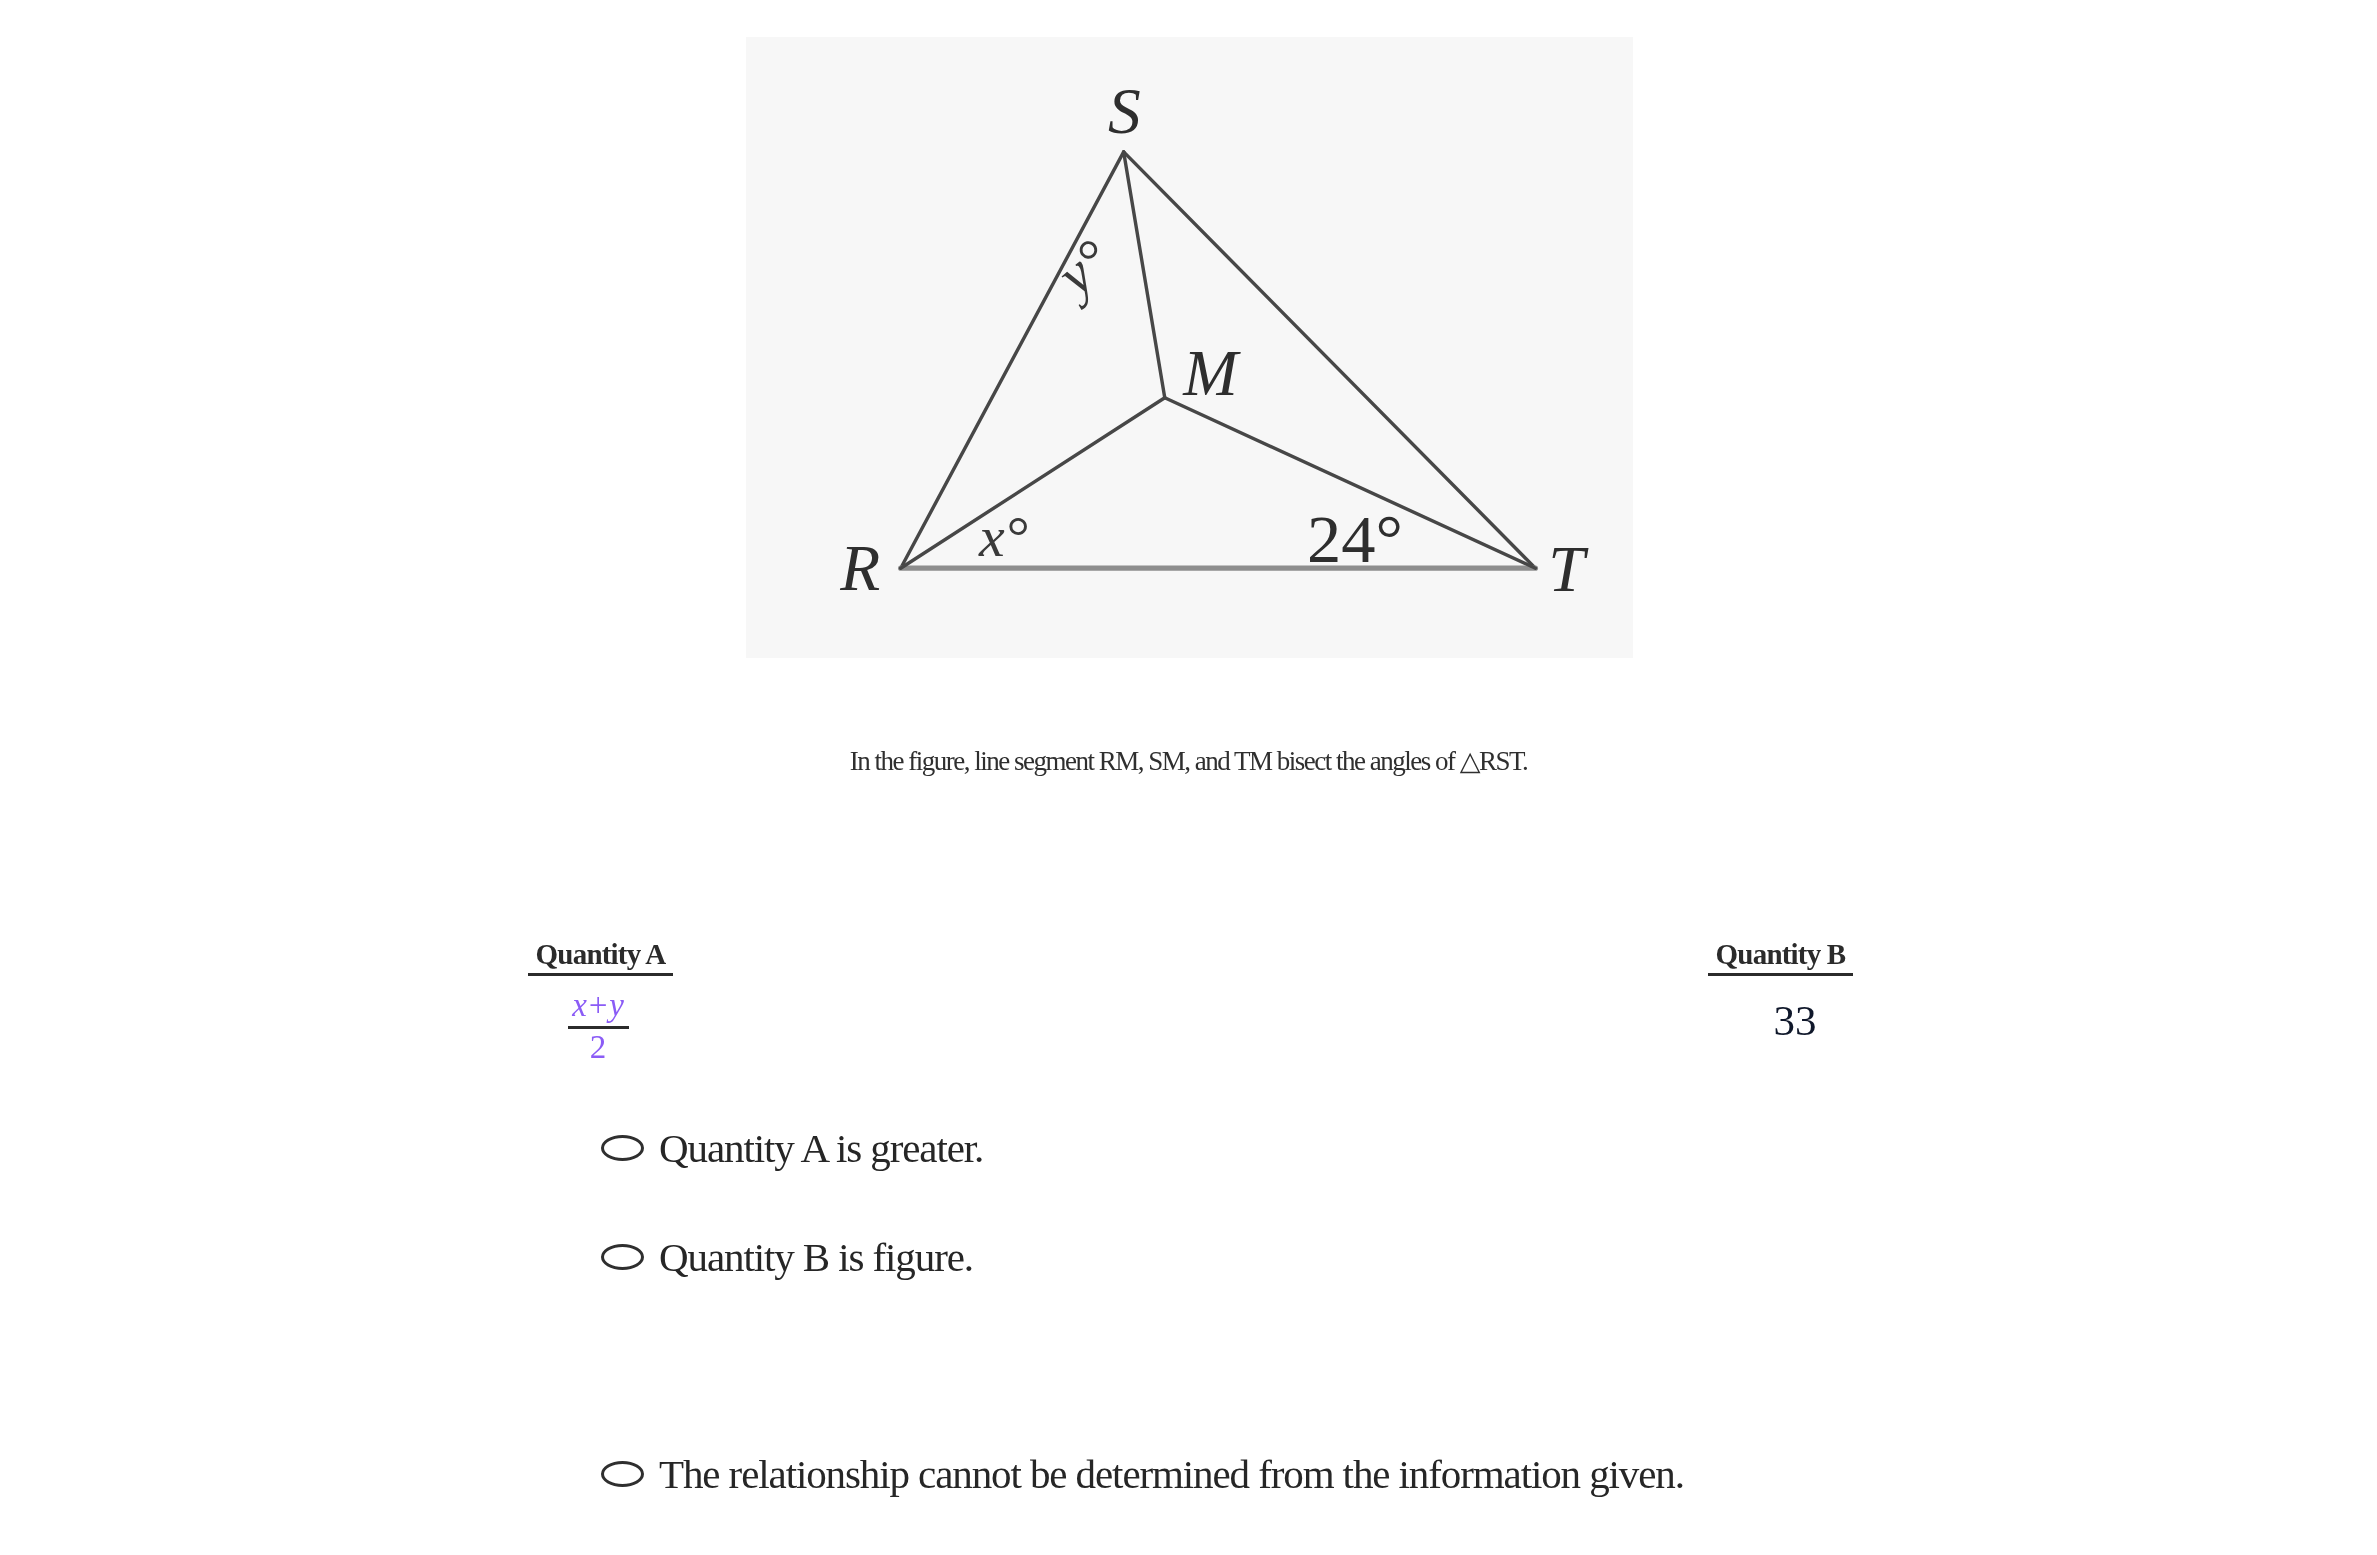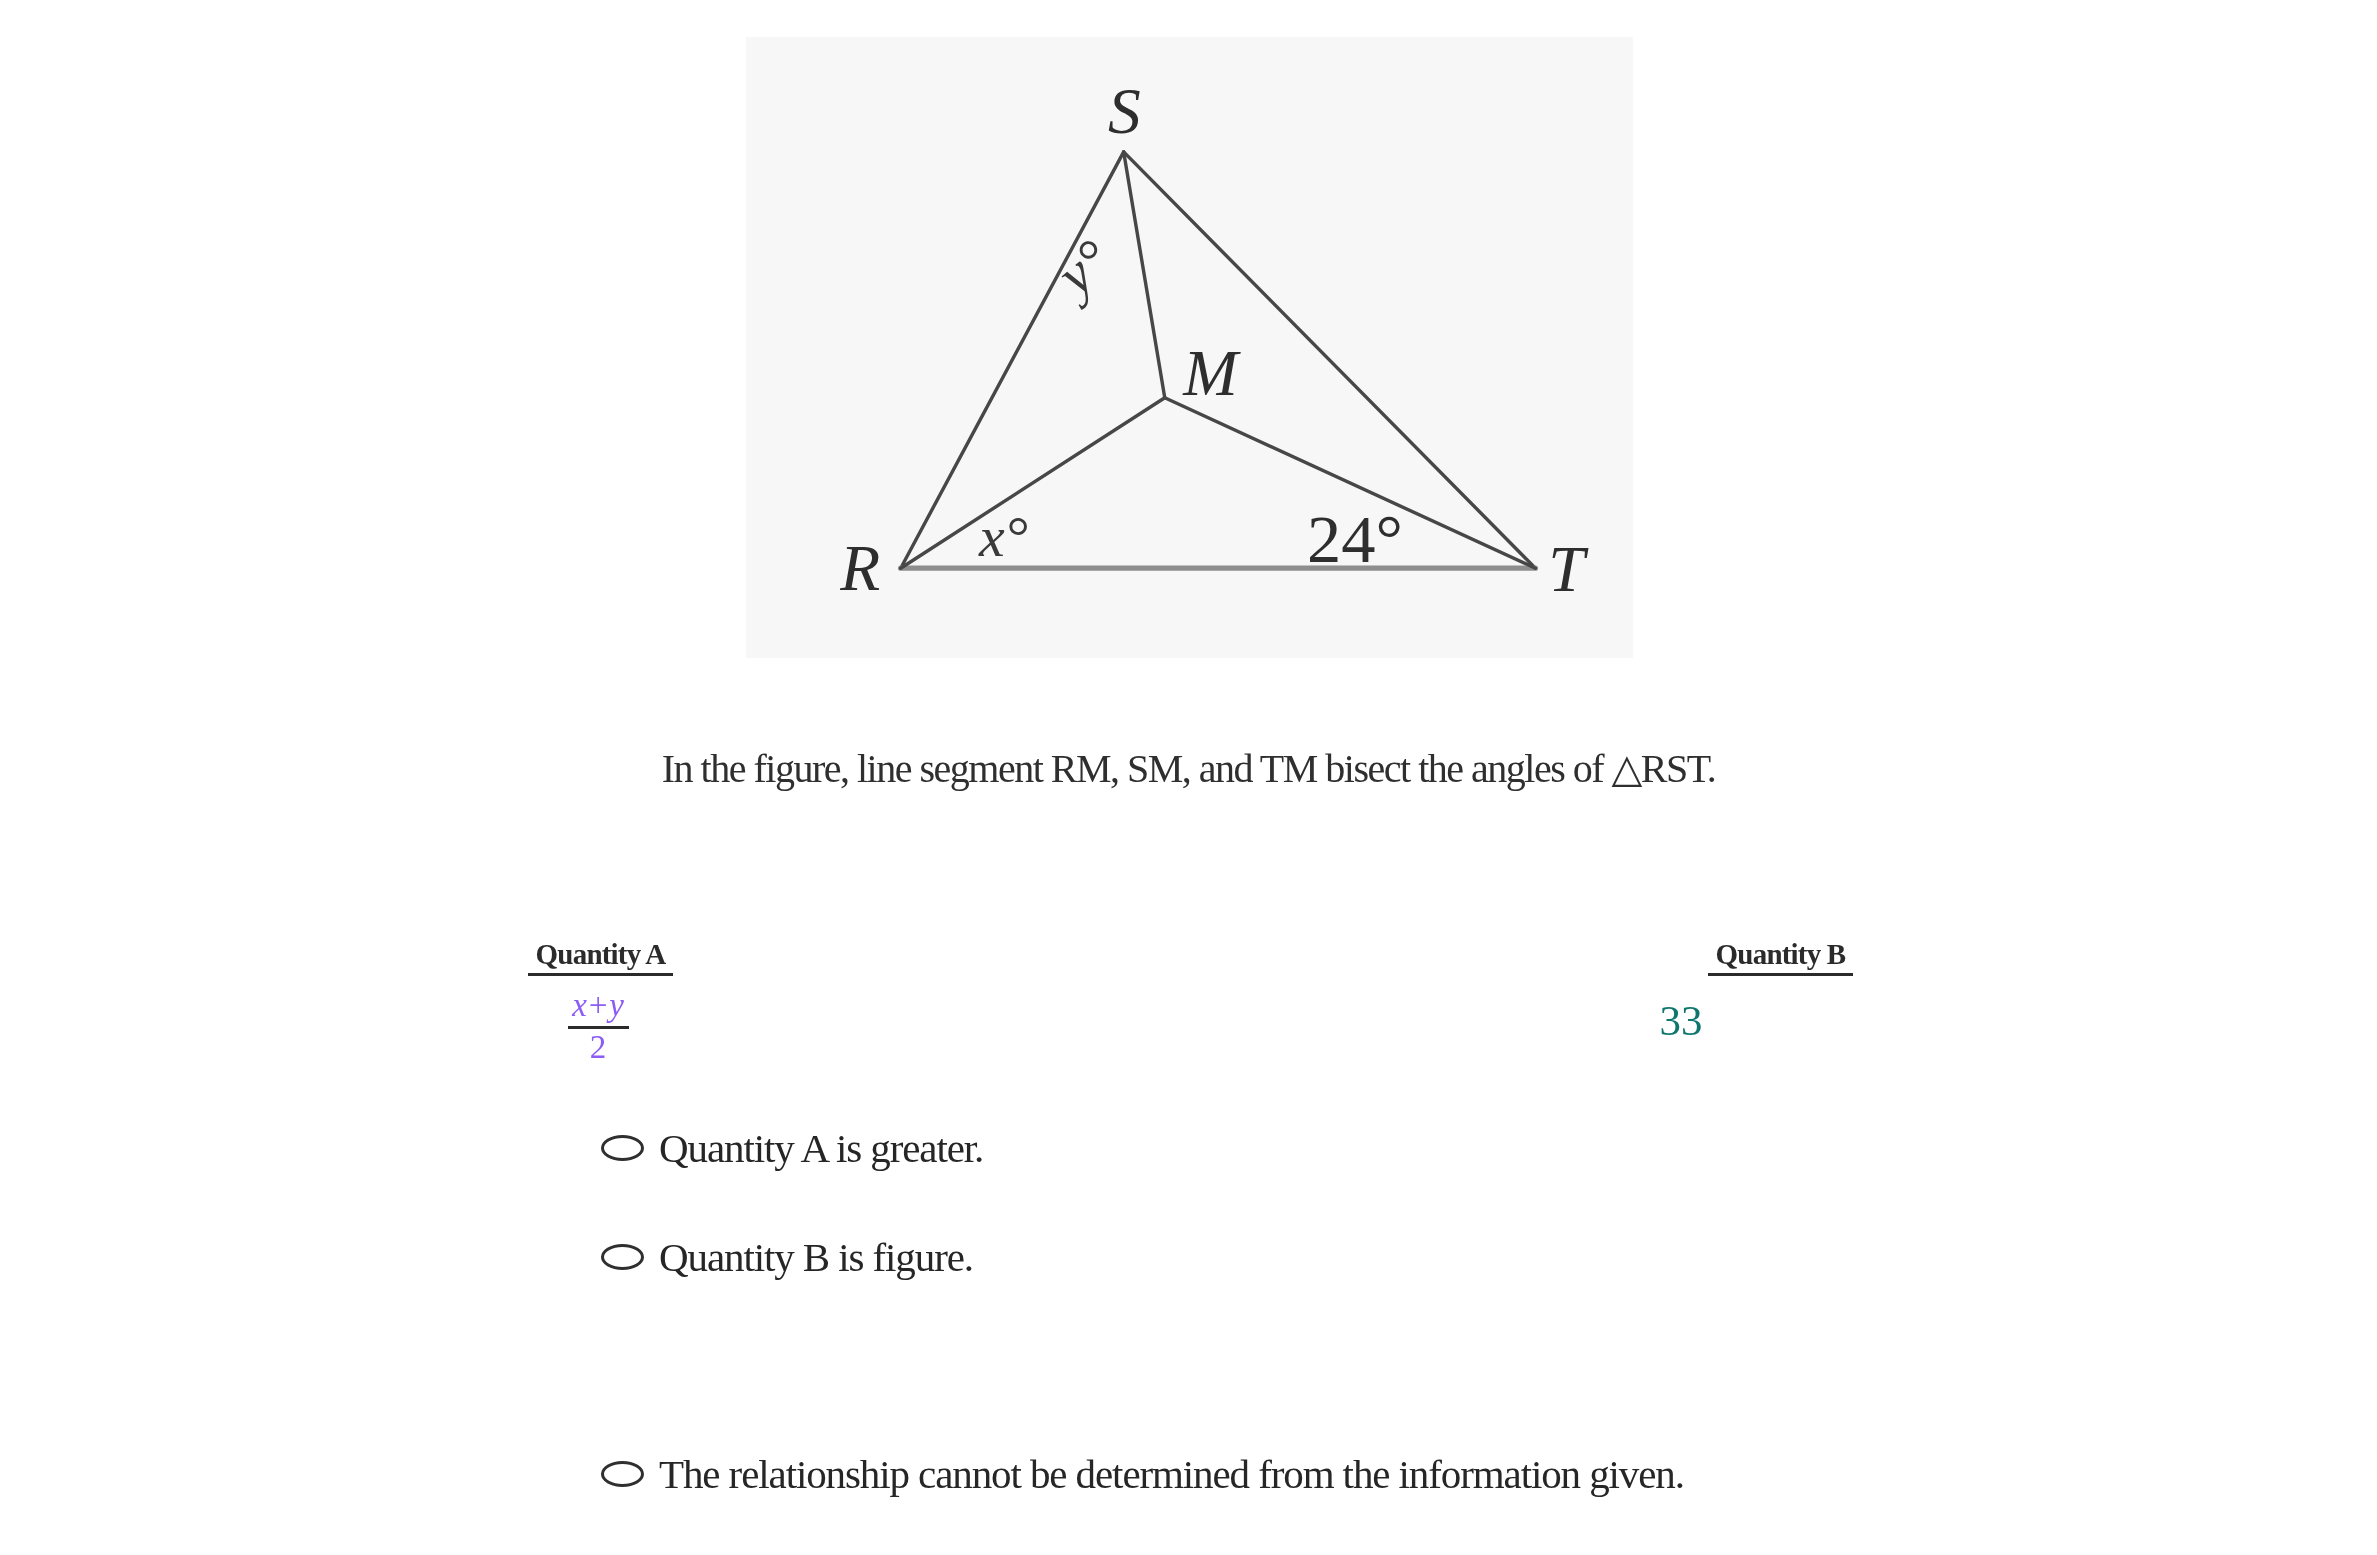--- a/index.html
+++ b/index.html
@@ -52,21 +52,21 @@
     text-anchor: middle;
   }
 
   
   .caption {
     position: absolute;
     top: 745px;
     left: 0;
     width: 2377px;
     text-align: center;
-    font-size: 40px;
+    font-size: 27px;
     letter-spacing: -1.5px;
     color: #2f2f2f;
     white-space: nowrap;
   }
 
   
   .q-header {
     position: absolute;
     top: 938px;
     width: 305px;
@@ -109,26 +109,26 @@
   }
   .fraction .den {
     display: block;
     font-size: 33px;
     line-height: 35px;
   }
 
   
   .qb-value {
     position: absolute;
-    left: 1605px;
+    left: 1719px;
     top: 996px;
     width: 152px;
     text-align: center;
     font-size: 43px;
-    color: #0f766e;
+    color: #0f172a;
   }
 
   
   .option-row {
     position: absolute;
     left: 601px;
     height: 55px;
     display: flex;
     align-items: center;
     gap: 15px;

